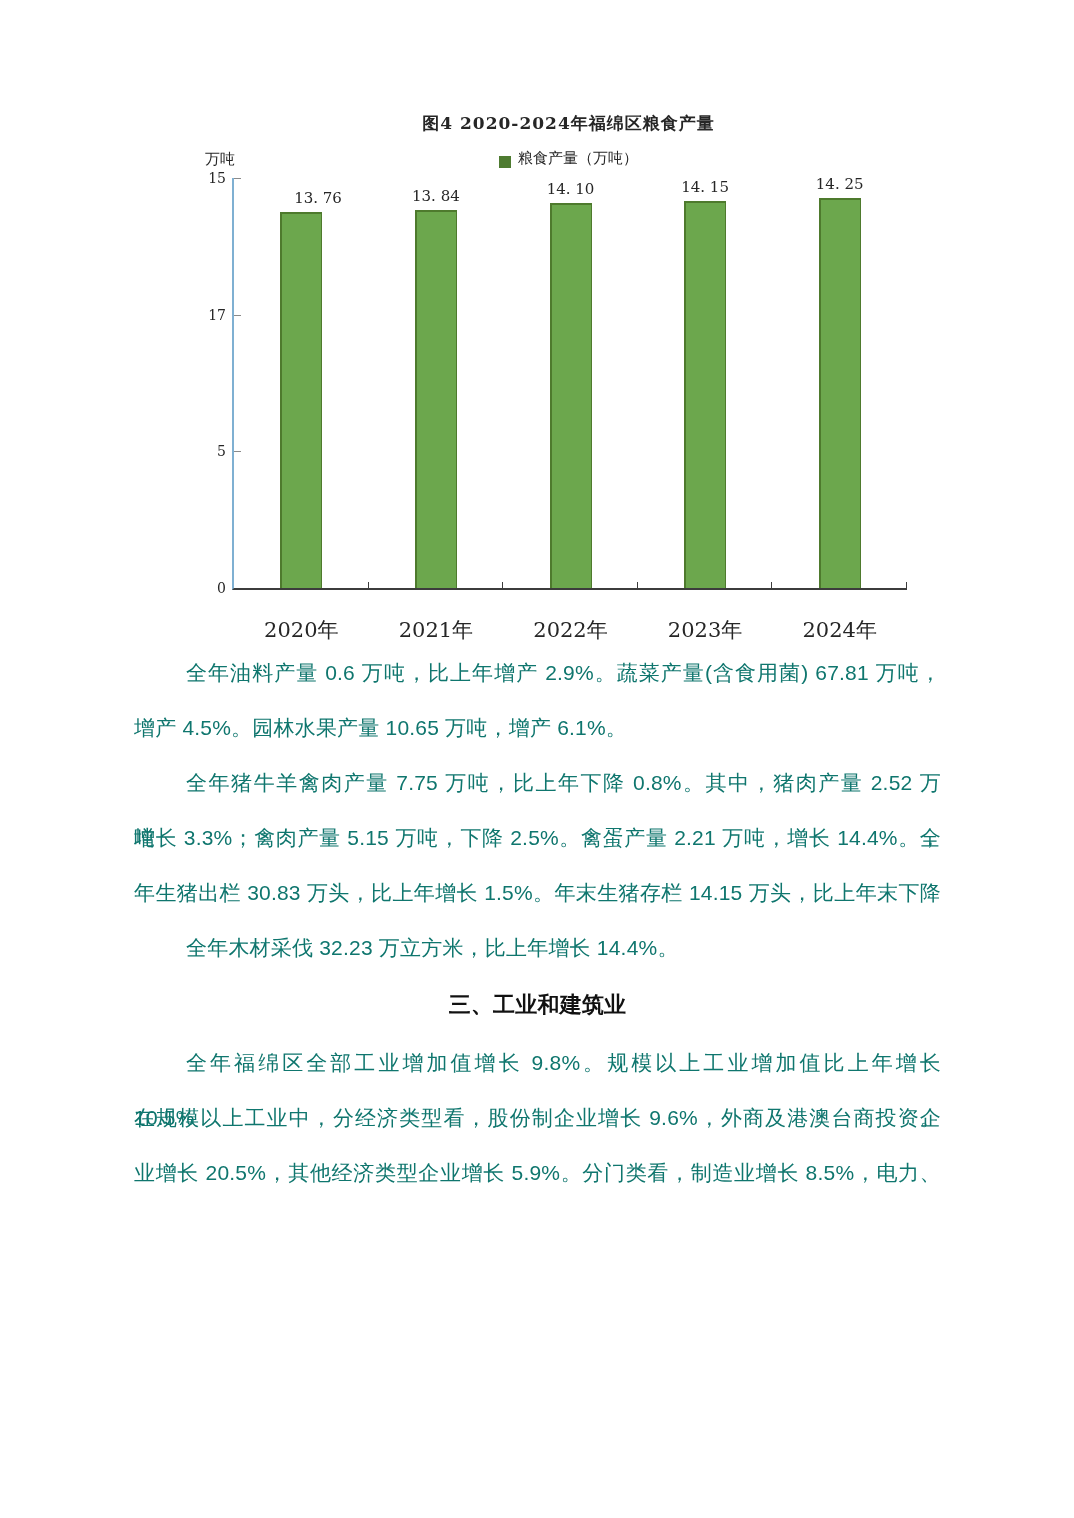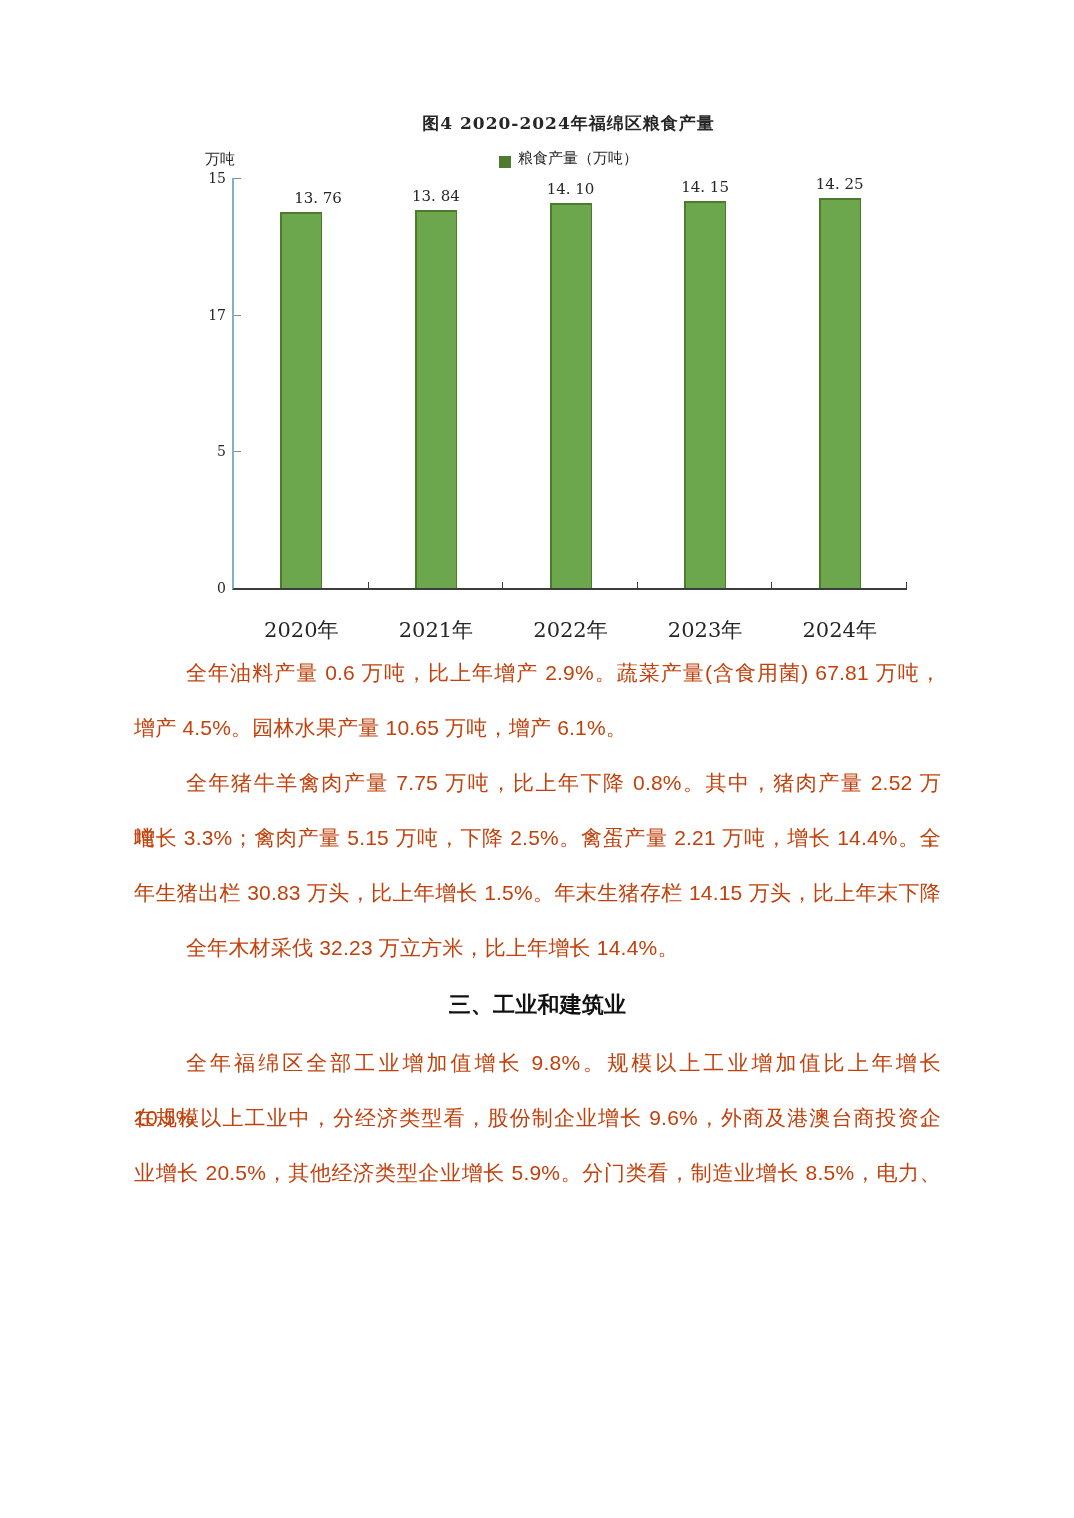--- a/index.html
+++ b/index.html
@@ -35,21 +35,21 @@
   }
   .bar-value { position:absolute; font-size:15px; text-align:center; white-space:nowrap; transform:translateX(-50%); }
   .x-label { position:absolute; top:calc(100% + 8px); font-size:21px; white-space:nowrap; transform:translateX(-50%);margin-top:20px; }
   .y-label { position:absolute; right:calc(100% + 8px); width:30px; text-align:right; font-size:14px; transform:translateY(-50%); }
   .y-tick { position:absolute; left:0; width:7px; height:1px; background:#8a8a8a; }
   .x-tick { position:absolute; bottom:0; width:1px; height:6px; background:#3C3C3C; }
 
   
   .body-text { position:absolute; left:134px; top:645px; width:807px; }
   .line {
-    height:55px; line-height:55px; font-size:21px; color:#c2410c;
+    height:55px; line-height:55px; font-size:21px; color:#0f766e;
     white-space:nowrap; letter-spacing:0.2px;
   }
   .line.justify { text-align:justify; text-align-last:justify; white-space:normal; }
   .line.indent { text-indent:52px; }
   .section-heading {
     height:60px; line-height:60px; text-align:center; text-align-last:center;
     font-size:22px; font-weight:bold; color:#111;
   }
 
   

